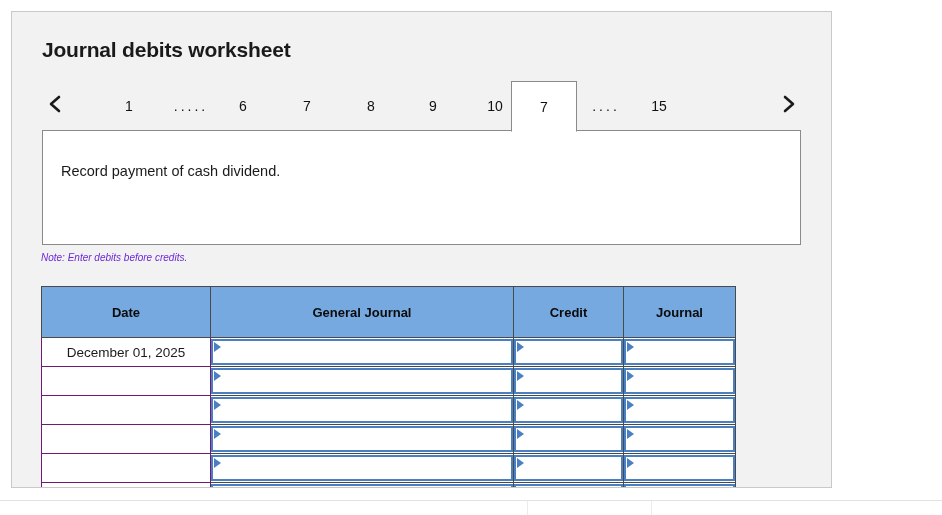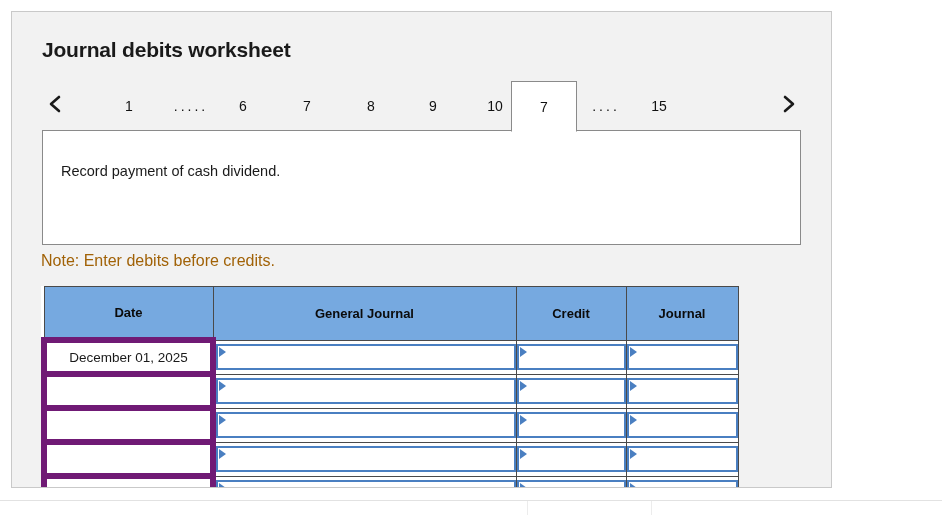--- a/index.html
+++ b/index.html
@@ -123,22 +123,23 @@
     top: 32px;
     font-size: 14.5px;
     color: #1a1a1a;
   }
 
   
   .note {
     position: absolute;
     left: 29px;
     top: 240px;
-    font-size: 16px;
-    color: #a16207;
+    font-size: 10px;
+    color: #6d28d9;
+    font-style: italic;
   }
 
   
   .jtable {
     position: absolute;
     left: 29px;
     top: 274px;
     width: 695px;
     border-collapse: collapse;
     table-layout: fixed;
@@ -148,21 +149,21 @@
     background: #76a9e0;
     border: 1px solid #4a4a4a;
     font-size: 13px;
     font-weight: bold;
     color: #0b0b0b;
     height: 26px;
     padding: 12px;
     text-align: center;
   }
   .jtable td {
-    border: 6px solid #701a75;
+    border: 1px solid #701a75;
     height: 28px;
     padding: 0;
     vertical-align: middle;
   }
   .col-date    { width: 169px; }
   .col-journal { width: 303px; }
   .col-debit   { width: 110px; }
   .col-credit  { width: 112px; }
 
   .date-cell {

